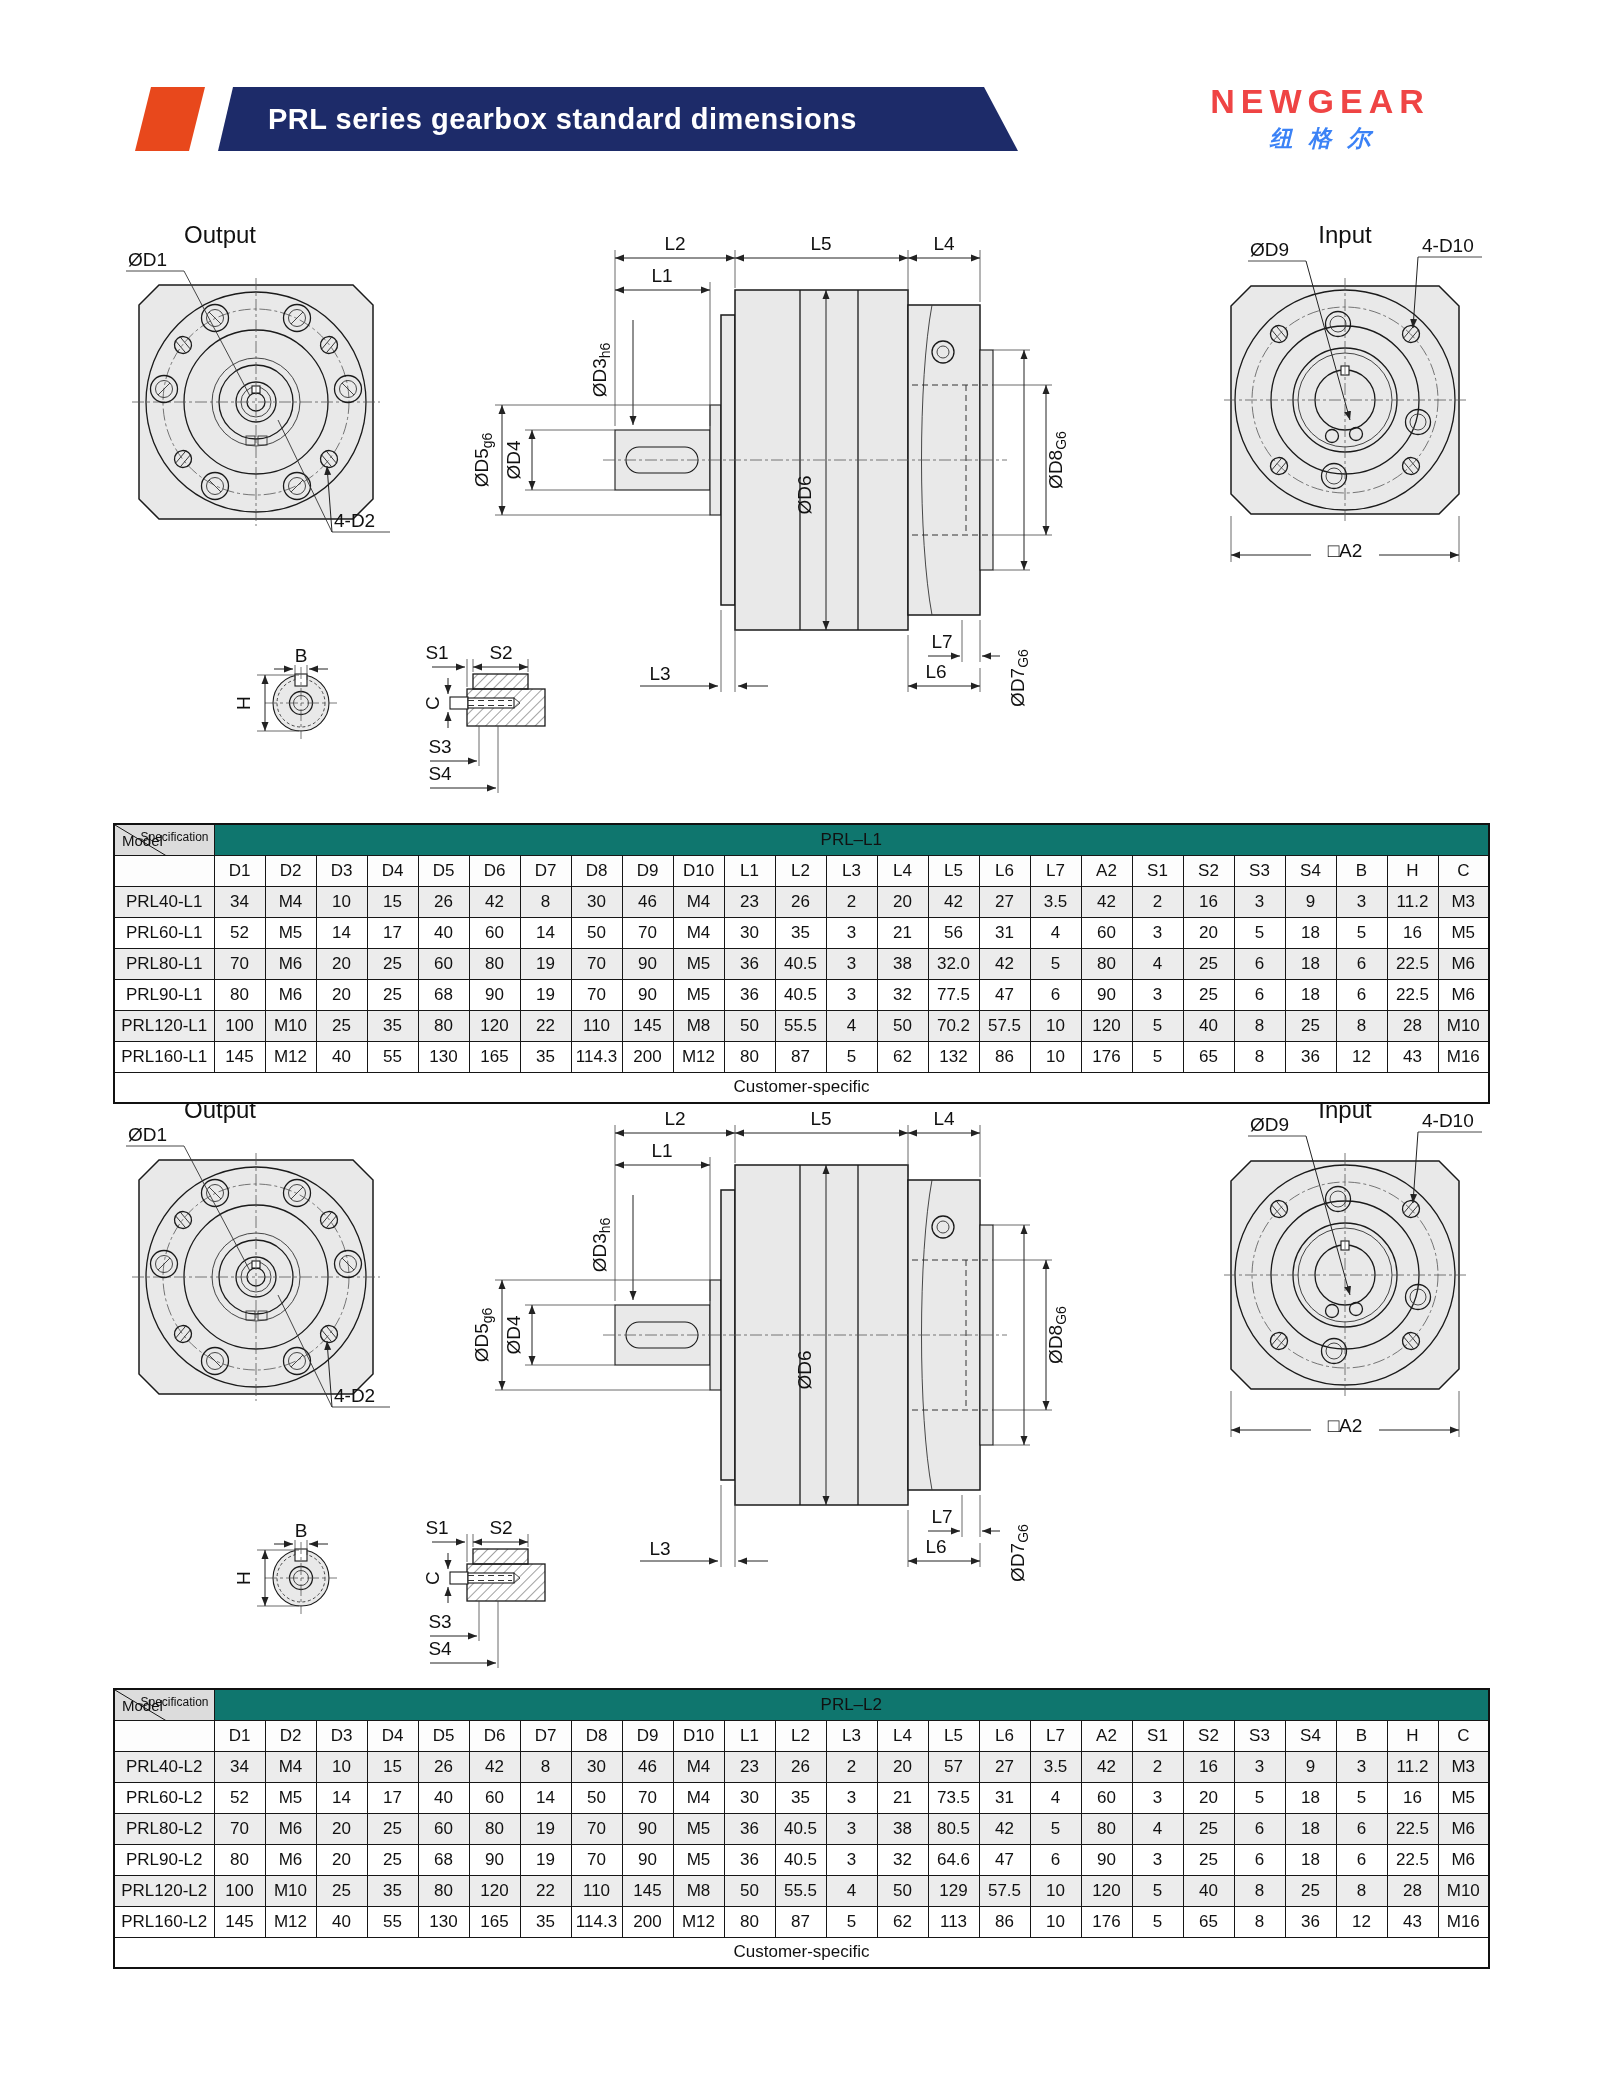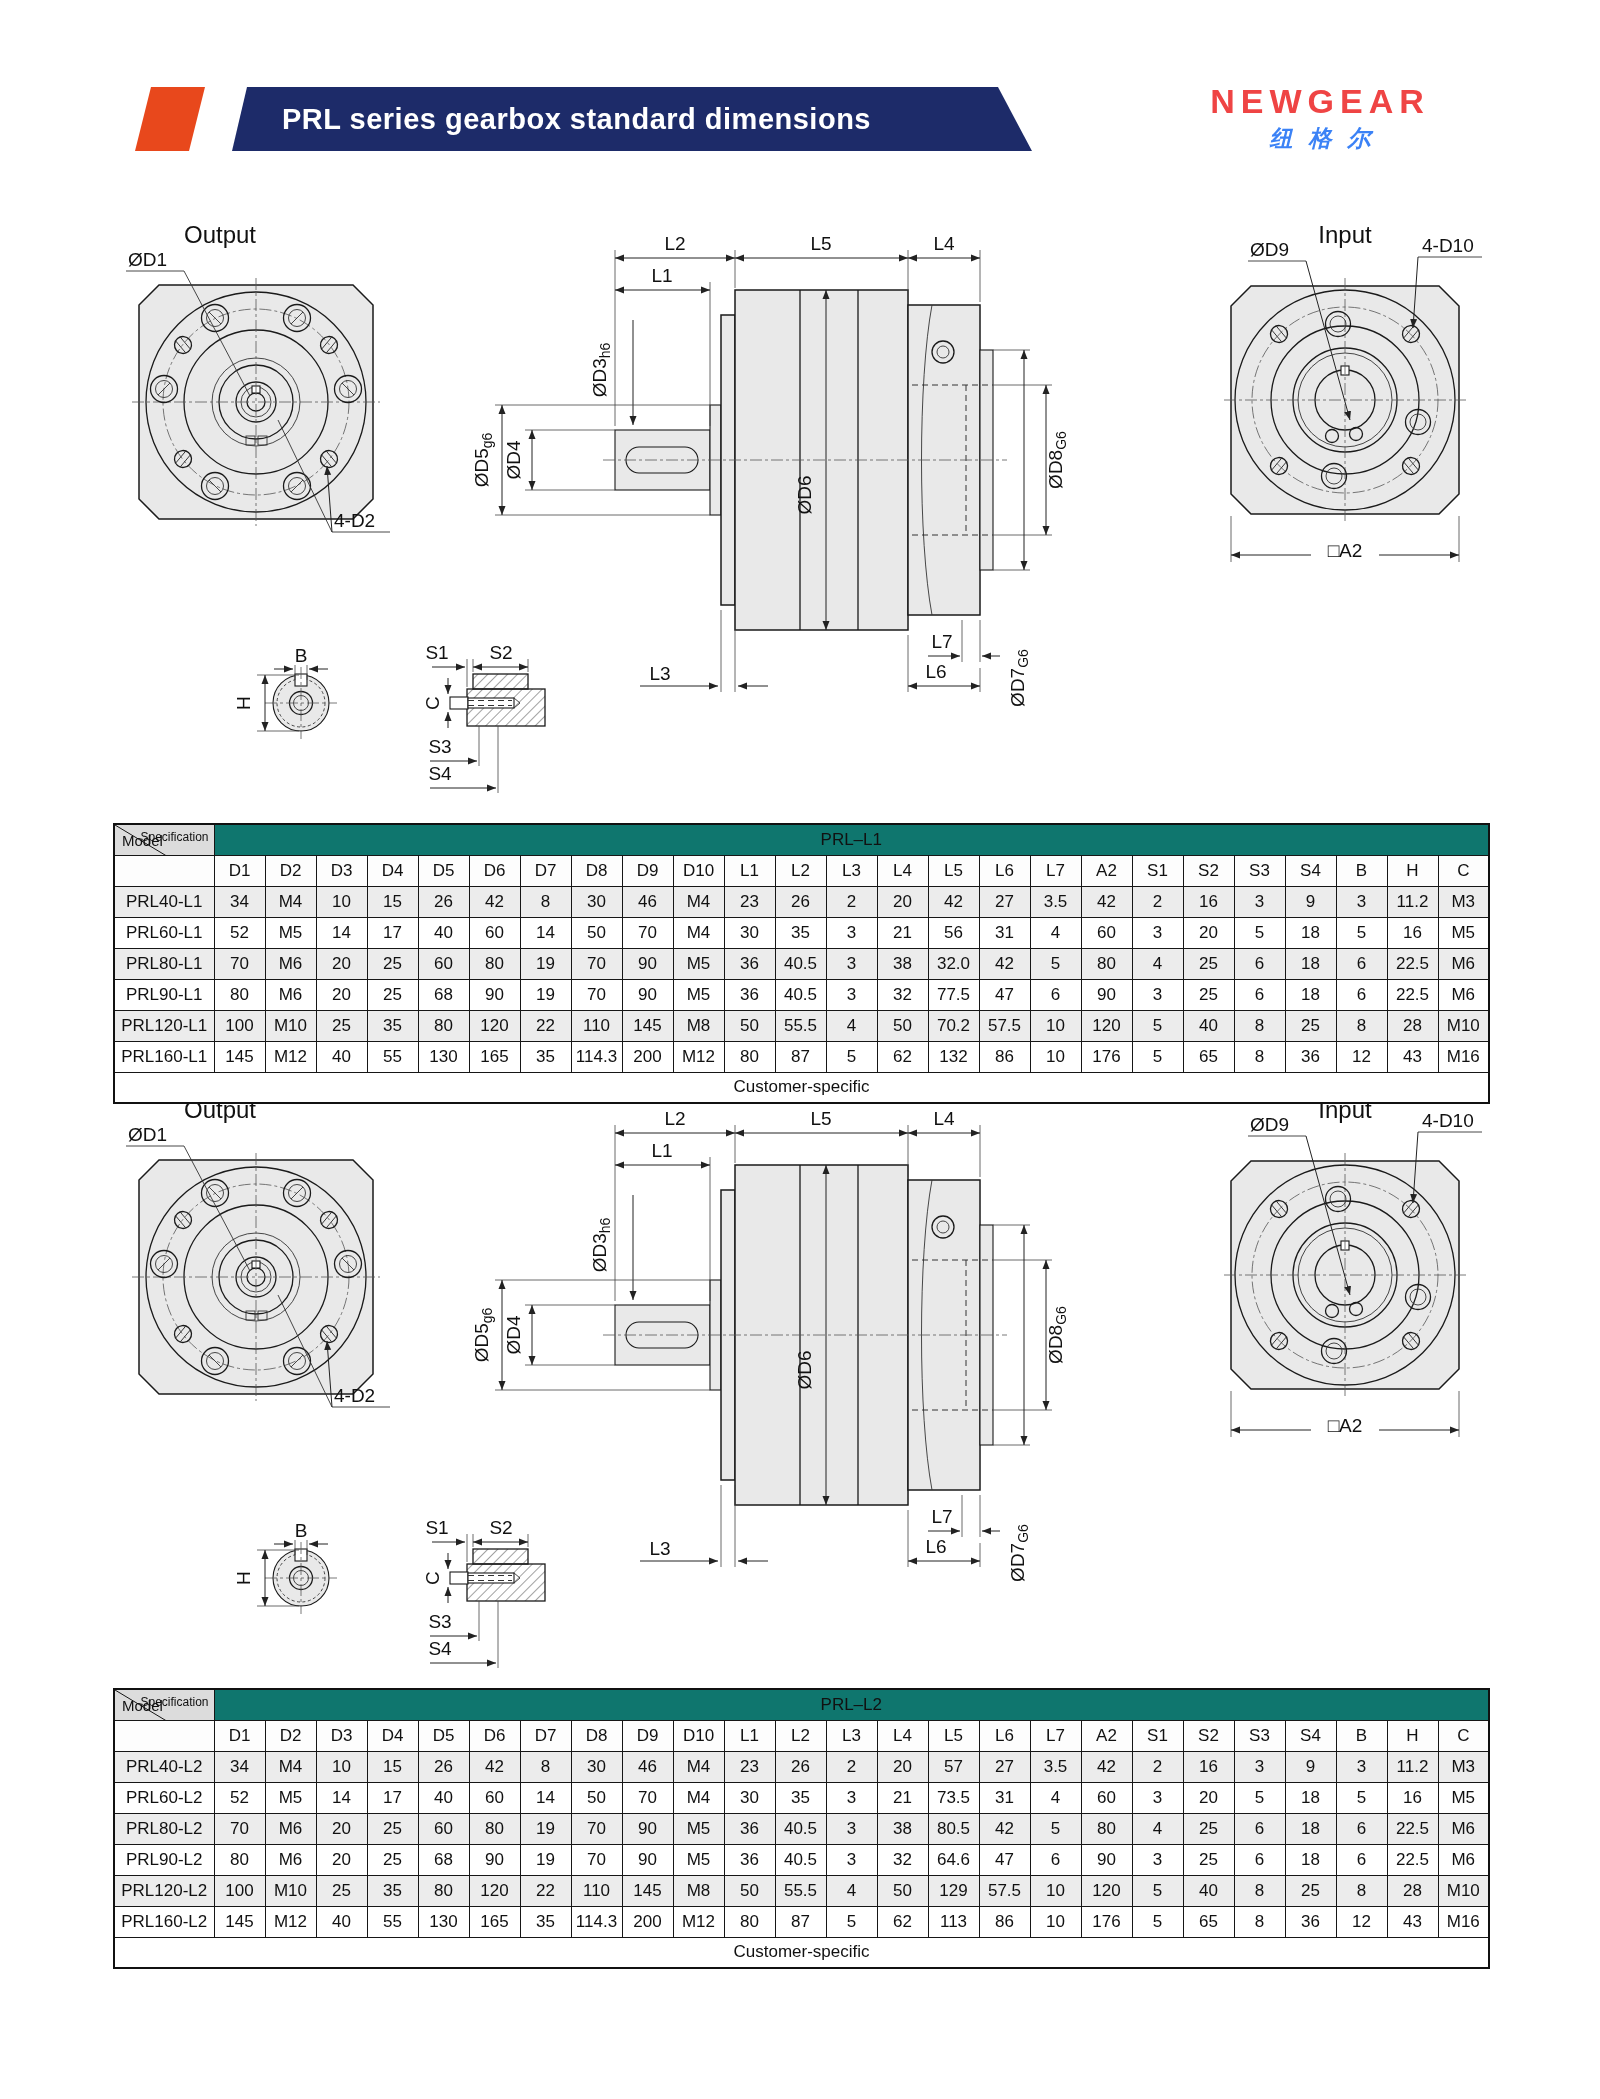--- a/index.html
+++ b/index.html
@@ -9,21 +9,21 @@
     font-family:"Liberation Sans", sans-serif;
     outline:1px solid #d9d9d9;
     overflow:hidden;
   }
   
   .accent-shape {
     position:absolute; left:135px; top:87px; width:70px; height:64px;
     clip-path:polygon(16px 0, 100% 0, calc(100% - 16px) 100%, 0 100%);
   }
   .banner {
-    position:absolute; left:232px; top:87px; width:800px; height:64px;
+    position:absolute; left:218px; top:87px; width:800px; height:64px;
     clip-path:polygon(15px 0, calc(100% - 34px) 0, 100% 100%, 0 100%);
     display:flex; align-items:center;
   }
   .banner .title {
     color:#fff; font-size:29px; font-weight:600; letter-spacing:0.5px;
     padding-left:50px; white-space:nowrap;
   }
   .logo { position:absolute; left:1180px; top:82px; width:280px; text-align:center; }
   .logo .en { font-size:34px; font-weight:bold; letter-spacing:6px; white-space:nowrap; }
   .logo .cn { font-size:23px; font-weight:bold; letter-spacing:16px; margin-top:2px; padding-left:16px; }

